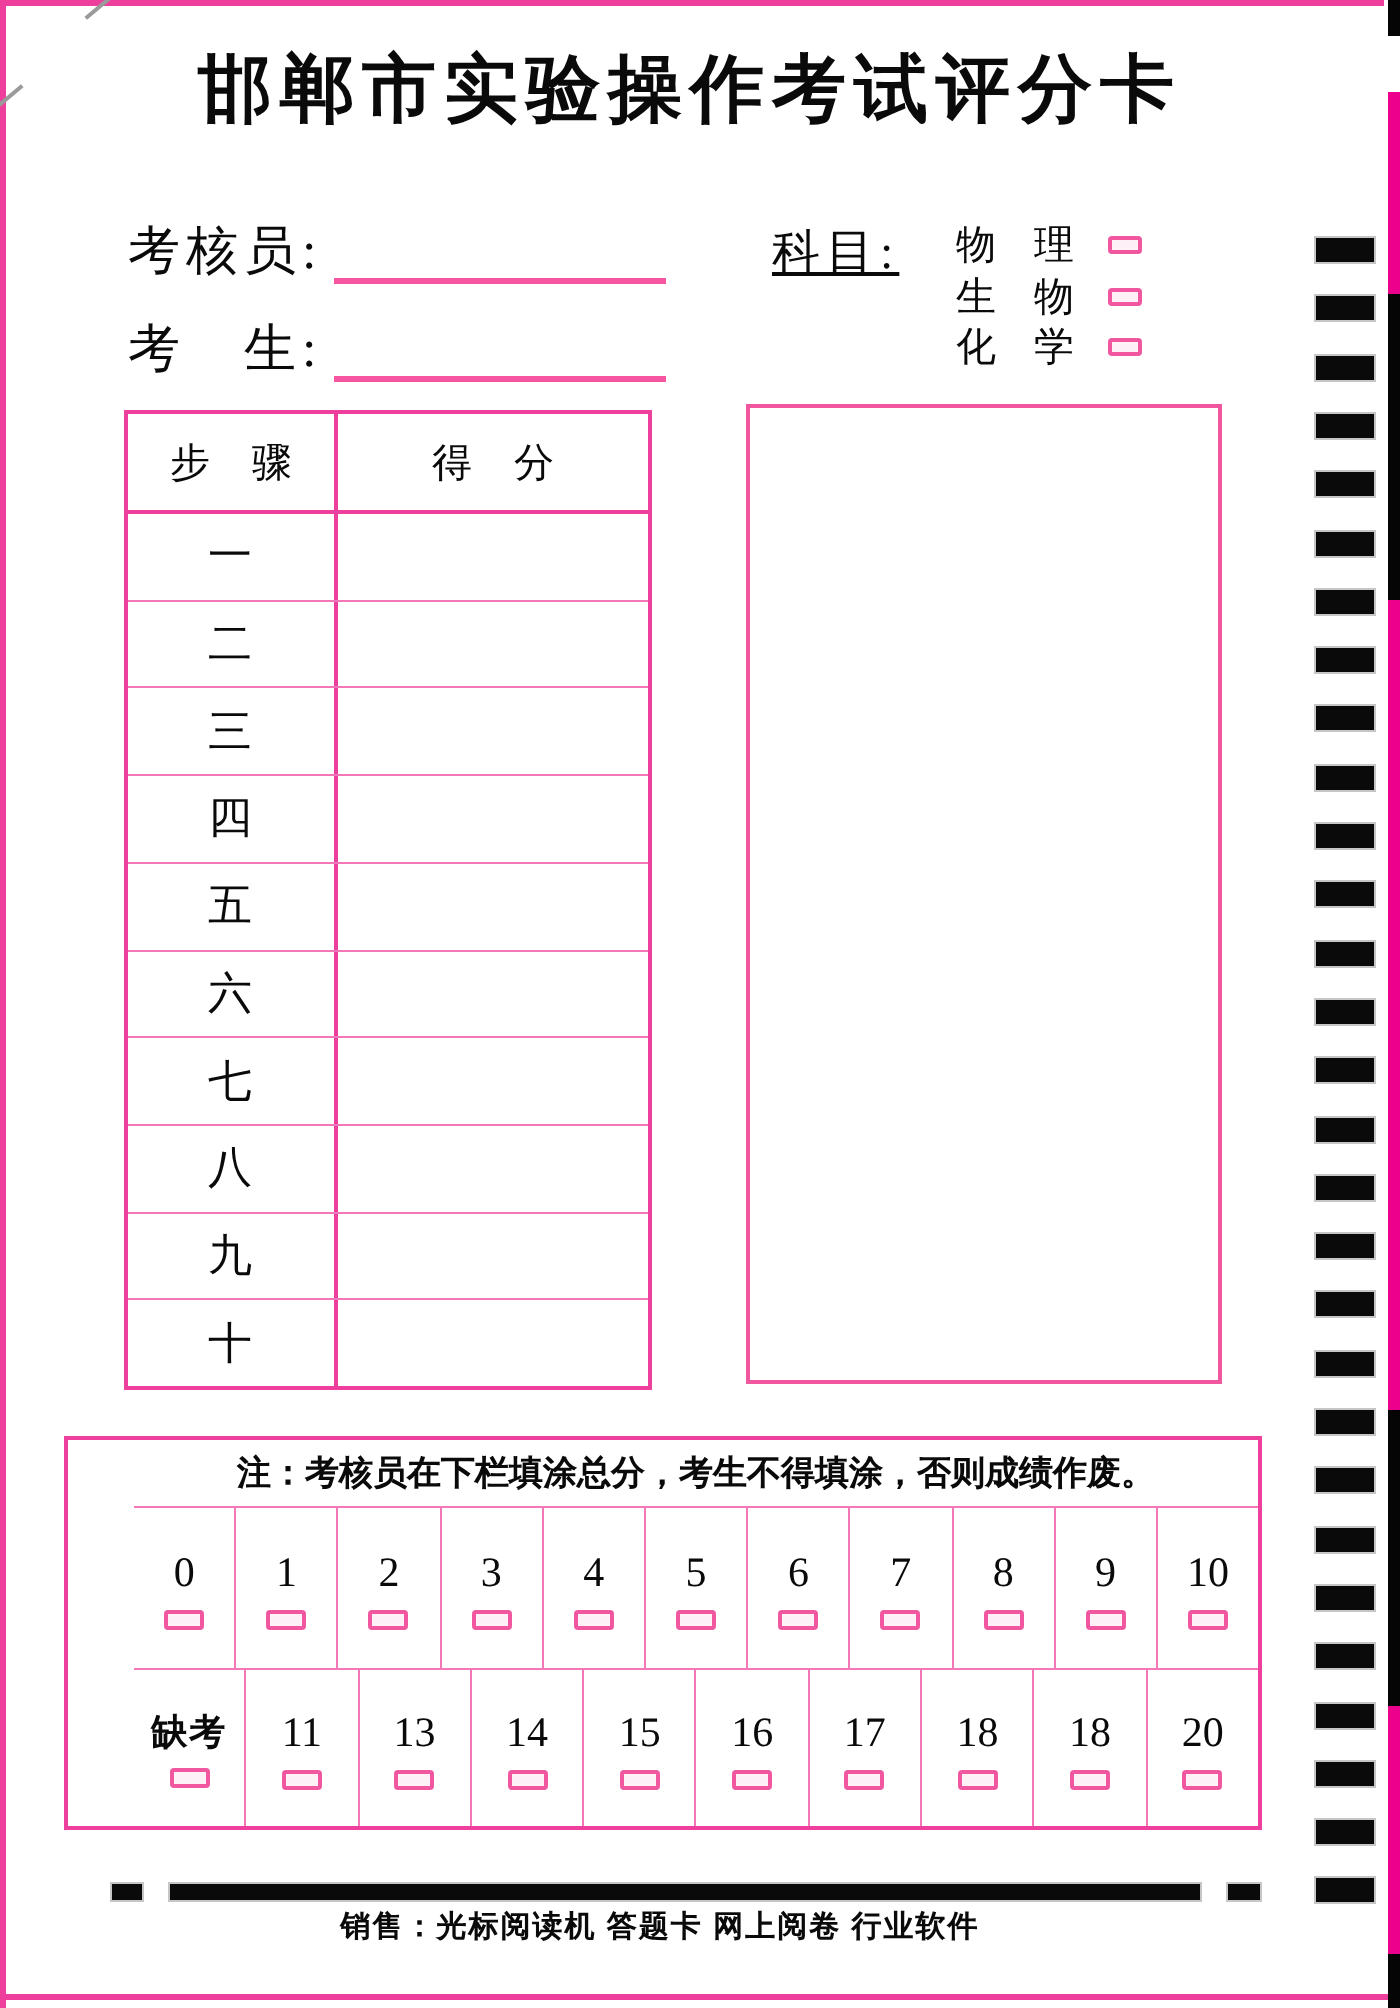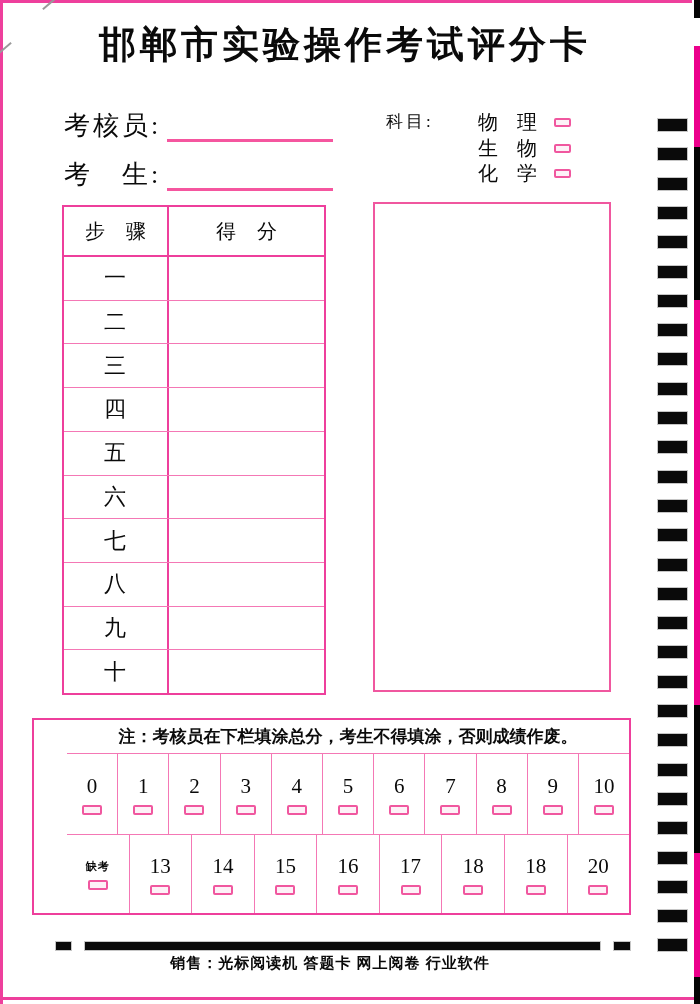--- a/index.html
+++ b/index.html
@@ -20,21 +20,21 @@
   
   .tmark { position:absolute; left:657px; width:31px; height:14px;
            background:#0a0a0a; border:1px solid #c6c6c6; box-sizing:border-box; }
 
   .title { left:15px; top:20px; width:660px; text-align:center;
            font-size:37px; font-weight:bold; letter-spacing:4px; white-space:nowrap; }
 
   .field-label { font-size:26px; letter-spacing:3px; white-space:nowrap; }
   .write-line { height:3px; background:#f5569f; }
 
-  .subject-label-main { font-size:17px; letter-spacing:3px; }
+  .subject-label-main { font-size:24px; letter-spacing:3px;text-decoration:underline; }
   .subject-row { display:flex; align-items:center; }
   .subject-row .s-label { font-size:20px; letter-spacing:7px; width:76px; white-space:nowrap; }
   .bubble { width:20px; height:10px; border:2px solid #f0579f; border-radius:2px;
             background:#fdf1f7; box-sizing:border-box; }
   .bubble.small { width:17px; height:9px; }
 
   
   .score-table { left:62px; top:205px; width:264px; height:490px;
                  border:2px solid #ee3f9c; box-sizing:border-box;
                  display:flex; flex-direction:column; background:#fff; }
@@ -57,21 +57,21 @@
                   font-family:"Liberation Sans","DejaVu Sans",sans-serif; }
   .note-row { height:33px; display:flex; align-items:center; justify-content:center;
               font-size:17px; font-weight:bold; white-space:nowrap;
               border-bottom:1.4px solid #f478b5; }
   .fill-row { display:flex; height:80px; }
   .fill-row.second { height:78px; border-top:1.4px solid #f478b5; }
   .fill-cell { flex:1; display:flex; flex-direction:column; align-items:center;
                justify-content:center; gap:6px; border-right:1.4px solid #f478b5; }
   .fill-cell:last-child { border-right:none; }
   .fill-cell .num { font-family:"Liberation Serif","DejaVu Serif",serif; font-size:21px; }
-  .fill-cell .num.cjk { font-size:11px; font-weight:bold;
+  .fill-cell .num.cjk { font-size:18px; font-weight:bold;
                font-family:"Liberation Sans","DejaVu Sans",sans-serif; letter-spacing:1px; }
 
   
   .bbar { position:absolute; top:941px; height:10px; background:#0a0a0a;
           border:1px solid #c6c6c6; box-sizing:border-box; }
 
   .footer { left:20px; top:954px; width:620px; text-align:center; font-size:15px;
             font-weight:bold; letter-spacing:1px; white-space:nowrap;
             font-family:"Liberation Sans","DejaVu Sans",sans-serif; }
 
@@ -244,20 +244,24 @@
           <span class="num">10</span>
           <span class="bubble"></span>
         </div>
     </div>
     <div class="fill-row second">
       <div class="fill-cell">
           <span class="num cjk">缺考</span>
           <span class="bubble"></span>
         </div>
       <div class="fill-cell">
+          <span class="num">11</span>
+          <span class="bubble"></span>
+        </div>
+      <div class="fill-cell">
           <span class="num">13</span>
           <span class="bubble"></span>
         </div>
       <div class="fill-cell">
           <span class="num">14</span>
           <span class="bubble"></span>
         </div>
       <div class="fill-cell">
           <span class="num">15</span>
           <span class="bubble"></span>

